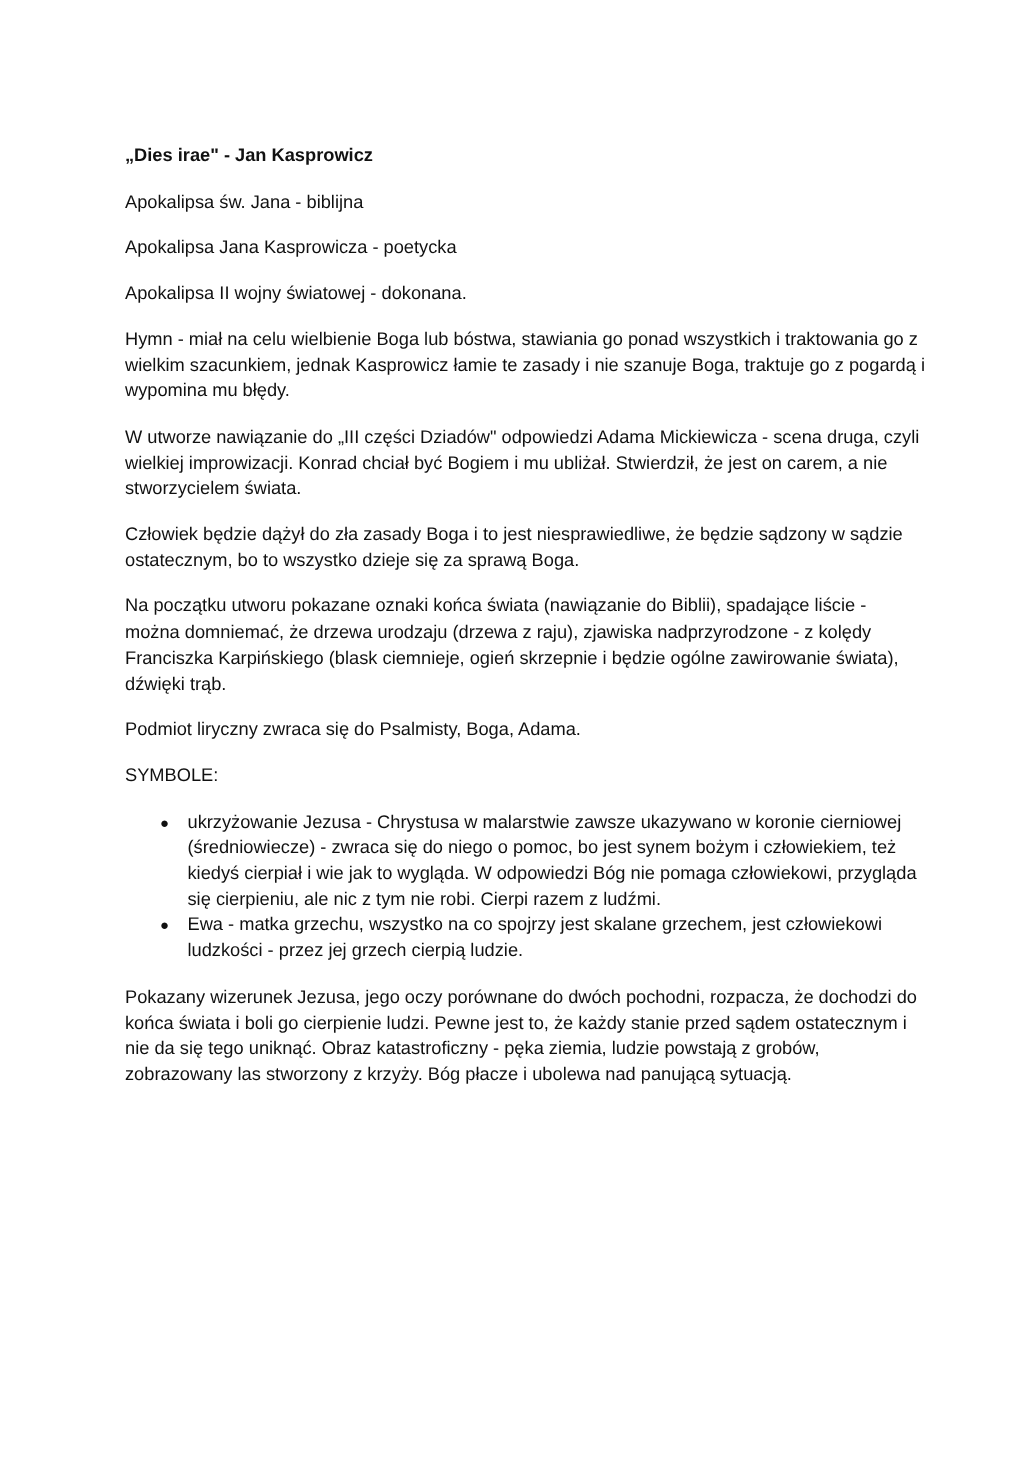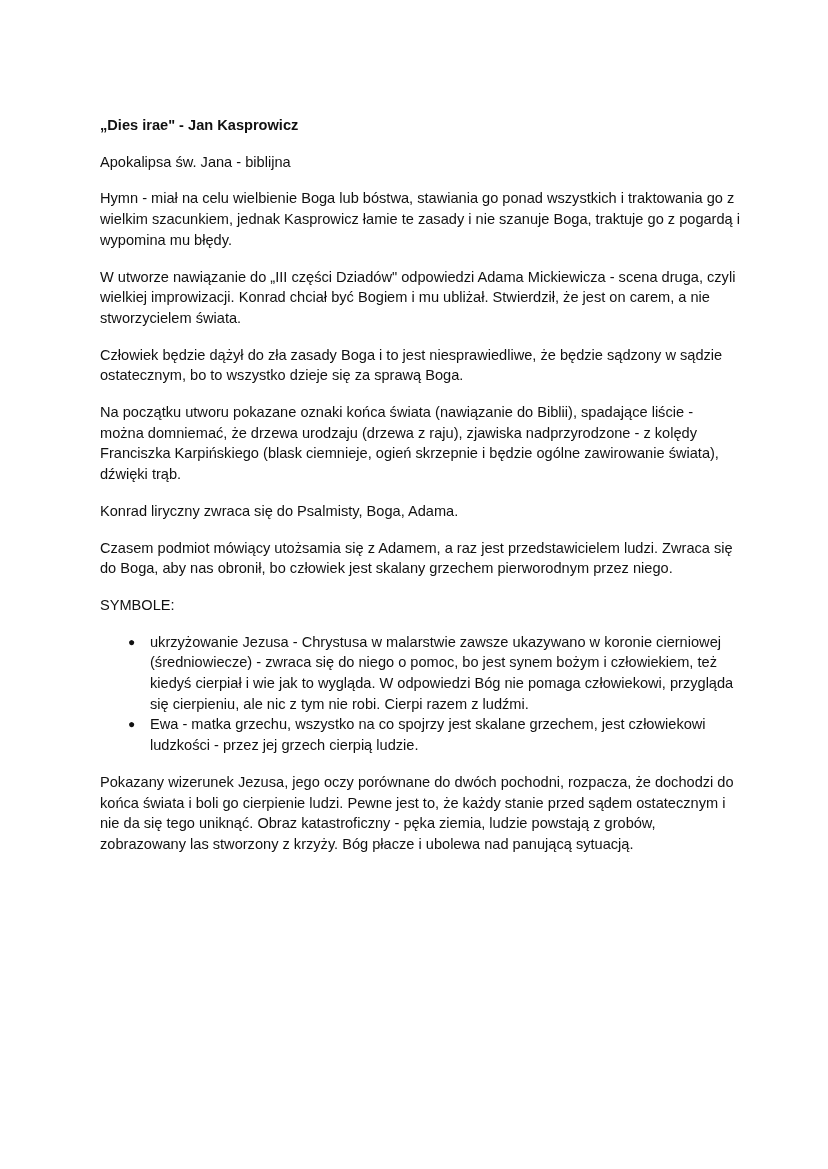--- a/index.html
+++ b/index.html
@@ -46,26 +46,27 @@
       font-size: 12px;
     }
   </style>
 </head>
 <body>
 
 <div class="page">
   <p class="title">„Dies irae" - Jan Kasprowicz</p>
 
   <p>Apokalipsa św. Jana - biblijna</p>
+  <p>Apokalipsa Jana Kasprowicza - poetycka</p>
+  <p>Apokalipsa II wojny światowej - dokonana.</p>
   <p>Hymn - miał na celu wielbienie Boga lub bóstwa, stawiania go ponad wszystkich i traktowania go z wielkim szacunkiem, jednak Kasprowicz łamie te zasady i nie szanuje Boga, traktuje go z pogardą i wypomina mu błędy.</p>
   <p>W utworze nawiązanie do „III części Dziadów" odpowiedzi Adama Mickiewicza - scena druga, czyli wielkiej improwizacji. Konrad chciał być Bogiem i mu ubliżał. Stwierdził, że jest on carem, a nie stworzycielem świata.</p>
   <p>Człowiek będzie dążył do zła zasady Boga i to jest niesprawiedliwe, że będzie sądzony w sądzie ostatecznym, bo to wszystko dzieje się za sprawą Boga.</p>
   <p>Na początku utworu pokazane oznaki końca świata (nawiązanie do Biblii), spadające liście - można domniemać, że drzewa urodzaju (drzewa z raju), zjawiska nadprzyrodzone - z kolędy Franciszka Karpińskiego (blask ciemnieje, ogień skrzepnie i będzie ogólne zawirowanie świata), dźwięki trąb.</p>
-  <p>Konrad liryczny zwraca się do Psalmisty, Boga, Adama.</p>
-  <p>Czasem podmiot mówiący utożsamia się z Adamem, a raz jest przedstawicielem ludzi. Zwraca się do Boga, aby nas obronił, bo człowiek jest skalany grzechem pierworodnym przez niego.</p>
+  <p>Podmiot liryczny zwraca się do Psalmisty, Boga, Adama.</p>
   <p>SYMBOLE:</p>
 
   <ul>
     <li>
       <span class="bullet">●</span>
       <span>ukrzyżowanie Jezusa - Chrystusa w malarstwie zawsze ukazywano w koronie cierniowej (średniowiecze) - zwraca się do niego o pomoc, bo jest synem bożym i człowiekiem, też kiedyś cierpiał i wie jak to wygląda. W odpowiedzi Bóg nie pomaga człowiekowi, przygląda się cierpieniu, ale nic z tym nie robi. Cierpi razem z ludźmi.</span>
     </li>
     <li>
       <span class="bullet">●</span>
       <span>Ewa - matka grzechu, wszystko na co spojrzy jest skalane grzechem, jest człowiekowi ludzkości - przez jej grzech cierpią ludzie.</span>

